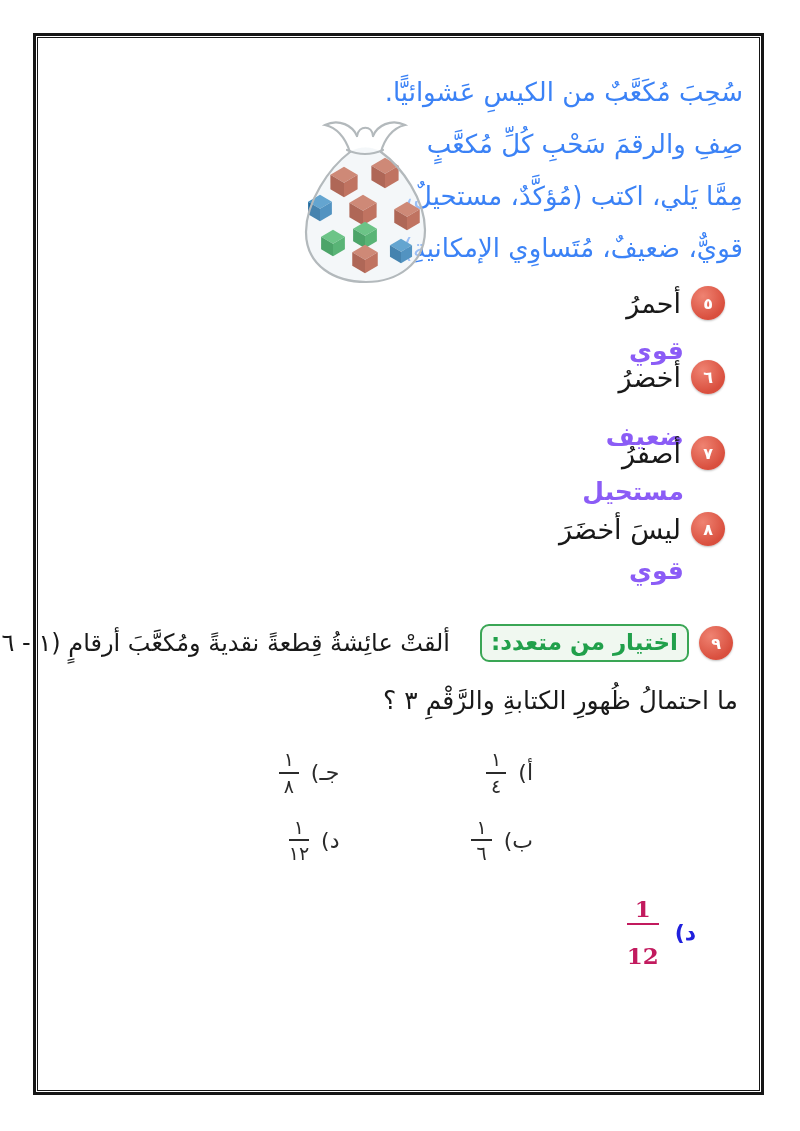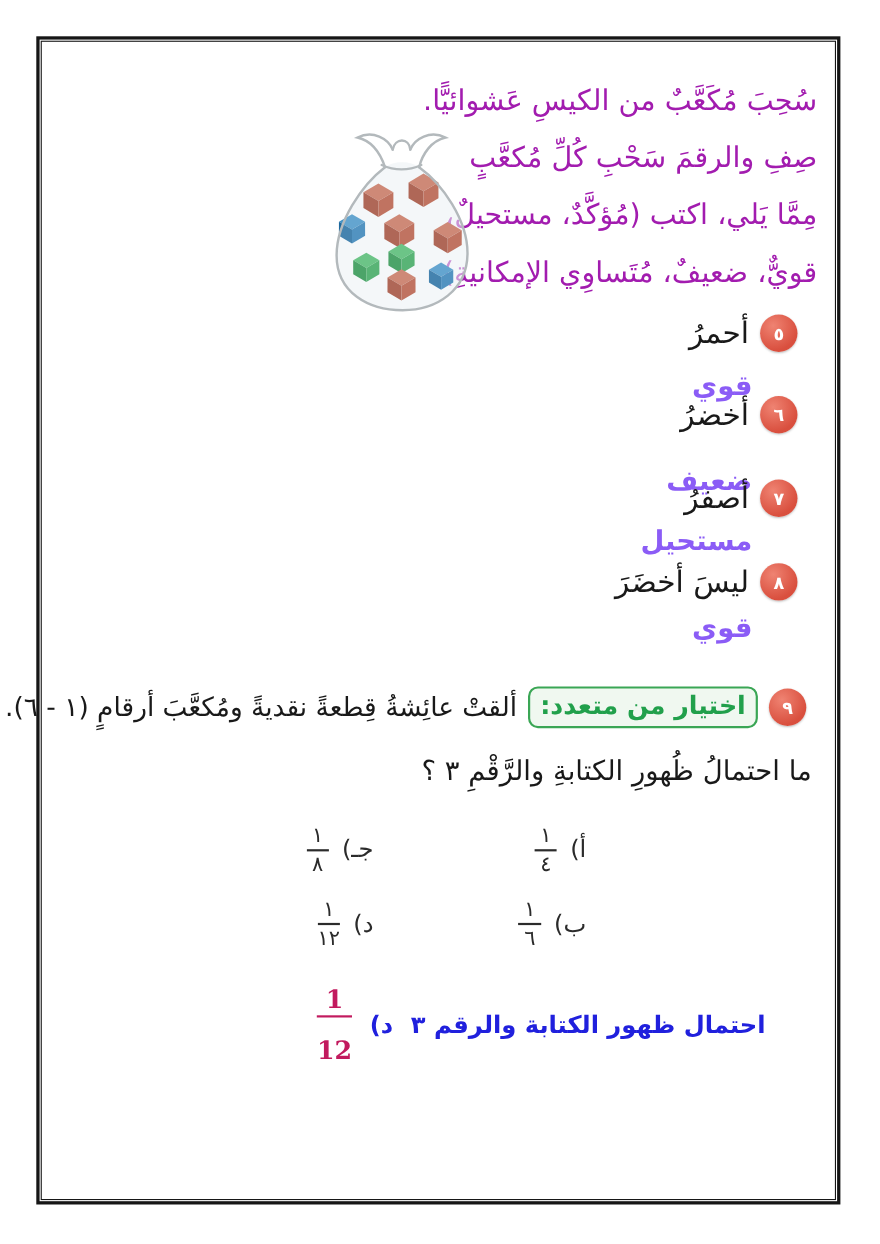--- a/index.html
+++ b/index.html
@@ -17,21 +17,21 @@
   }
   .frame-inner{
     position:absolute;inset:1px;
     border:1px solid #161616;
   }
   
   .intro{
     position:absolute;top:66px;right:57px;
     direction:rtl;text-align:right;
     font-size:26px;line-height:52px;
-    color:#a21caf;
+    color:#3b82f6;
   }
   
   .bag{
     position:absolute;left:293px;top:110px;width:146px;height:178px;
   }
   
   .item-row{
     position:absolute;right:75px;
     direction:rtl;display:flex;align-items:center;gap:10px;
     font-size:27px;color:#191919;white-space:nowrap;
@@ -53,20 +53,21 @@
   .q9-row{
     position:absolute;right:67px;top:624px;
     direction:rtl;display:flex;align-items:center;gap:10px;
     white-space:nowrap;
   }
   .tag-box{
     border:2px solid #3aa655;border-radius:9px;
     background:#f0f8f0;
     color:#21a04b;font-weight:bold;font-size:23px;
     padding:3px 9px 5px 9px;
+    margin-left:20px;
   }
   .q9-line1{font-size:24px;color:#191919;}
   .q9-line2{
     position:absolute;right:62px;top:686px;
     direction:rtl;font-size:25px;color:#191919;white-space:nowrap;
   }
   
   .choices{
     position:absolute;right:267px;top:748px;
     display:grid;direction:rtl;
@@ -212,20 +213,19 @@
     <div class="choice">
       <span>د)</span>
       <span class="frac">
         <span class="num">١</span>
         <span class="den">١٢</span>
       </span>
     </div>
   </div>
 
   <div class="solution">
-    <span>احتمال ظهور الكتابة والرقم ٣</span>
     <span>د)</span>
     <span class="frac-magenta">
       <span class="num">1</span>
       <span class="den">12</span>
     </span>
   </div>
 </div>
 
 </body></html>

